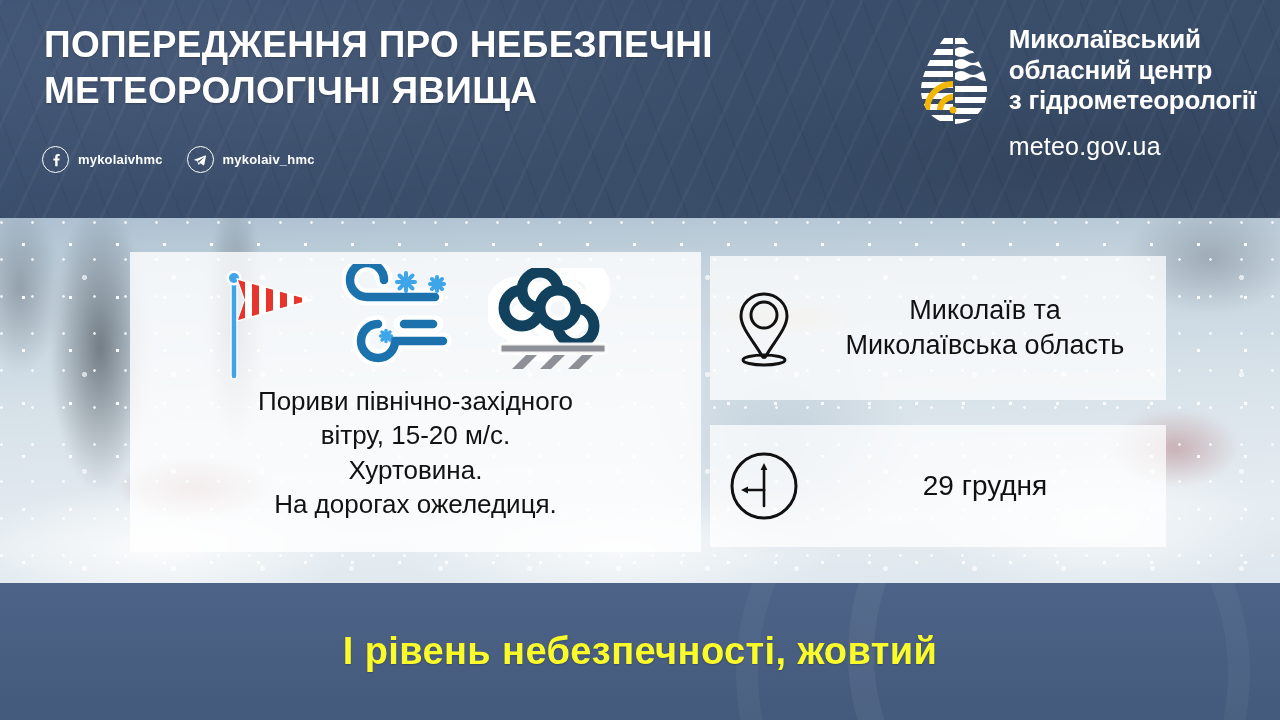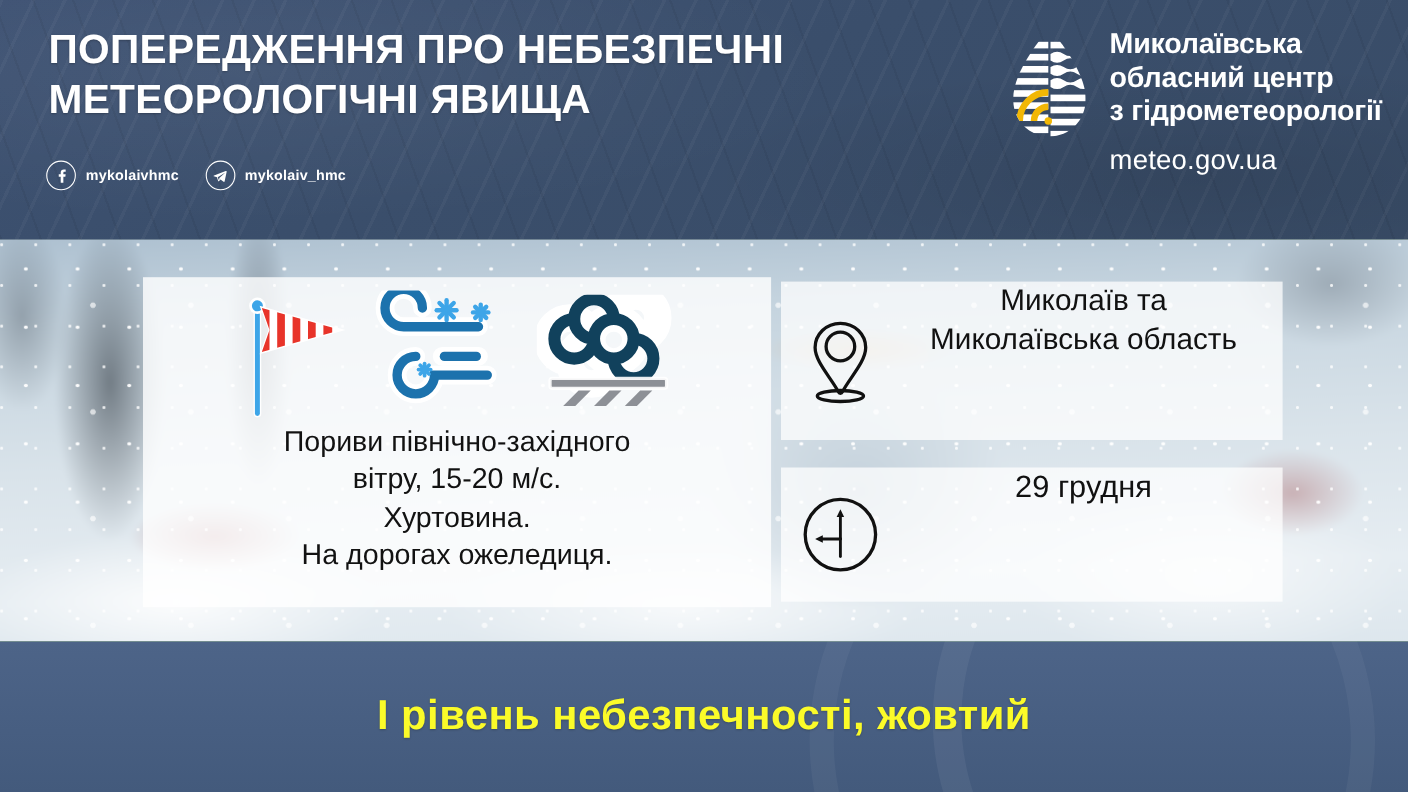--- a/index.html
+++ b/index.html
@@ -196,20 +196,21 @@
   }
   .warn-text div { white-space: nowrap; }
 
   
   .card-right {
     position: absolute;
     left: 710px;
     width: 456px;
     background: rgba(255,255,255,0.74);
     display: flex;
+    align-items: center;
     z-index: 5;
   }
   .card-region { top: 38px; height: 144px; }
   .card-date   { top: 207px; height: 122px; }
 
   .card-ico {
     width: 108px;
     flex: none;
     display: flex;
     align-items: center;
@@ -335,21 +336,21 @@
             <path d="M38 60 A 26 26 0 0 0 12 86"></path>
             <path d="M38 73 A 13 13 0 0 0 25 86"></path>
           </g>
           <circle cx="38" cy="86" r="3.4" fill="#f2b705"></circle>
 
           <path d="M6 58 L38 58 L38 100 L6 100 Z" fill="none"></path>
         </g>
       </svg>
 
       <div class="logo-text">
-        <div>Миколаївська</div>
+        <div>Миколаївський</div>
         <div>обласний центр</div>
         <div>з гідрометеорології</div>
         <div class="logo-url">meteo.gov.ua</div>
       </div>
     </div>
   </div>
 
   <div class="photo">
     <div class="photo-bg"></div>
     <div class="snow"></div>

